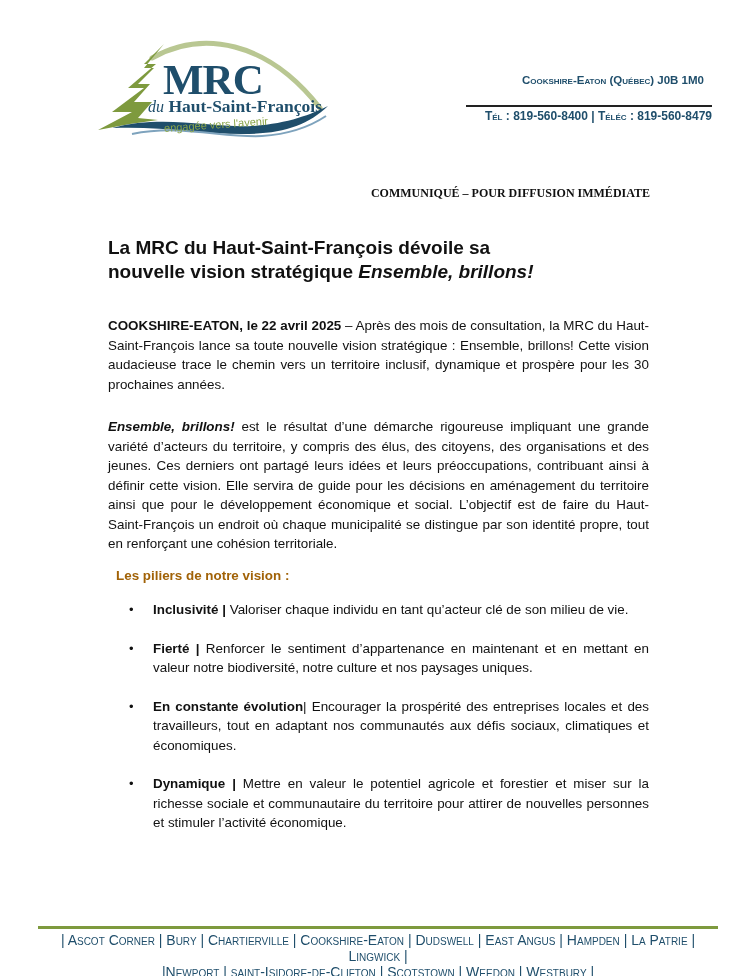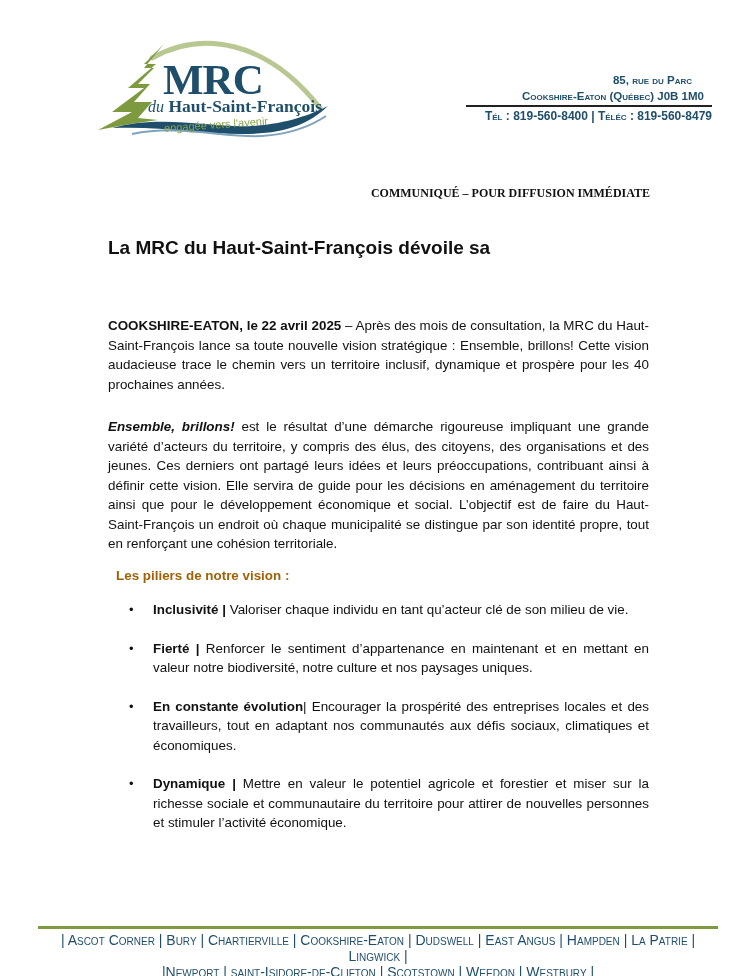--- a/index.html
+++ b/index.html
@@ -91,33 +91,33 @@
 
     <path d="M20 92 C 70 78, 120 92, 160 90 C 195 88, 220 78, 236 70 C 215 90, 190 98, 150 98 C 110 98, 70 90, 20 92 Z" fill="#1f4e6b"></path>
     <path d="M40 98 C 90 88, 130 102, 170 100 C 200 98, 222 88, 234 80" fill="none" stroke="#7ea3bd" stroke-width="2"></path>
   </svg>
   <div class="logo-mrc">MRC</div>
   <div class="logo-name"><span class="du">du</span> <span>Haut-Saint-François</span></div>
   <div class="logo-tag">engagée vers l'avenir</div>
 </div>
 
 <div class="addr">
-  <div class="line1 sc">85, rue du Parc</div>
   <div class="sc">Cookshire-Eaton (Québec) J0B 1M0</div>
 </div>
 <div class="addr-rule"></div>
 <div class="phones sc">Tél : 819-560-8400 | Téléc : 819-560-8479</div>
 
 <div class="release">COMMUNIQUÉ – POUR DIFFUSION IMMÉDIATE</div>
 
 <div class="title">
   <div>La MRC du Haut-Saint-François dévoile sa</div>
+  <div><span>nouvelle vision stratégique </span><em>Ensemble, brillons!</em></div>
 </div>
 
-<div class="para p1"><b>COOKSHIRE-EATON, le 22 avril 2025</b><span> – Après des mois de consultation, la MRC du Haut-Saint-François lance sa toute nouvelle vision stratégique : Ensemble, brillons! Cette vision audacieuse trace le chemin vers un territoire inclusif, dynamique et prospère pour les 40 prochaines années.</span></div>
+<div class="para p1"><b>COOKSHIRE-EATON, le 22 avril 2025</b><span> – Après des mois de consultation, la MRC du Haut-Saint-François lance sa toute nouvelle vision stratégique : Ensemble, brillons! Cette vision audacieuse trace le chemin vers un territoire inclusif, dynamique et prospère pour les 30 prochaines années.</span></div>
 
 <div class="para p2"><b><i>Ensemble, brillons!</i></b><span> est le résultat d’une démarche rigoureuse impliquant une grande variété d’acteurs du territoire, y compris des élus, des citoyens, des organisations et des jeunes. Ces derniers ont partagé leurs idées et leurs préoccupations, contribuant ainsi à définir cette vision. Elle servira de guide pour les décisions en aménagement du territoire ainsi que pour le développement économique et social. L’objectif est de faire du Haut-Saint-François un endroit où chaque municipalité se distingue par son identité propre, tout en renforçant une cohésion territoriale.</span></div>
 
 <div class="subhead">Les piliers de notre vision :</div>
 
 <ul class="pillars">
   <li class="pillar">
     <span class="bullet">•</span>
     <span class="name">Inclusivité |</span><span> Valoriser chaque individu en tant qu’acteur clé de son milieu de vie.</span>
   </li>

